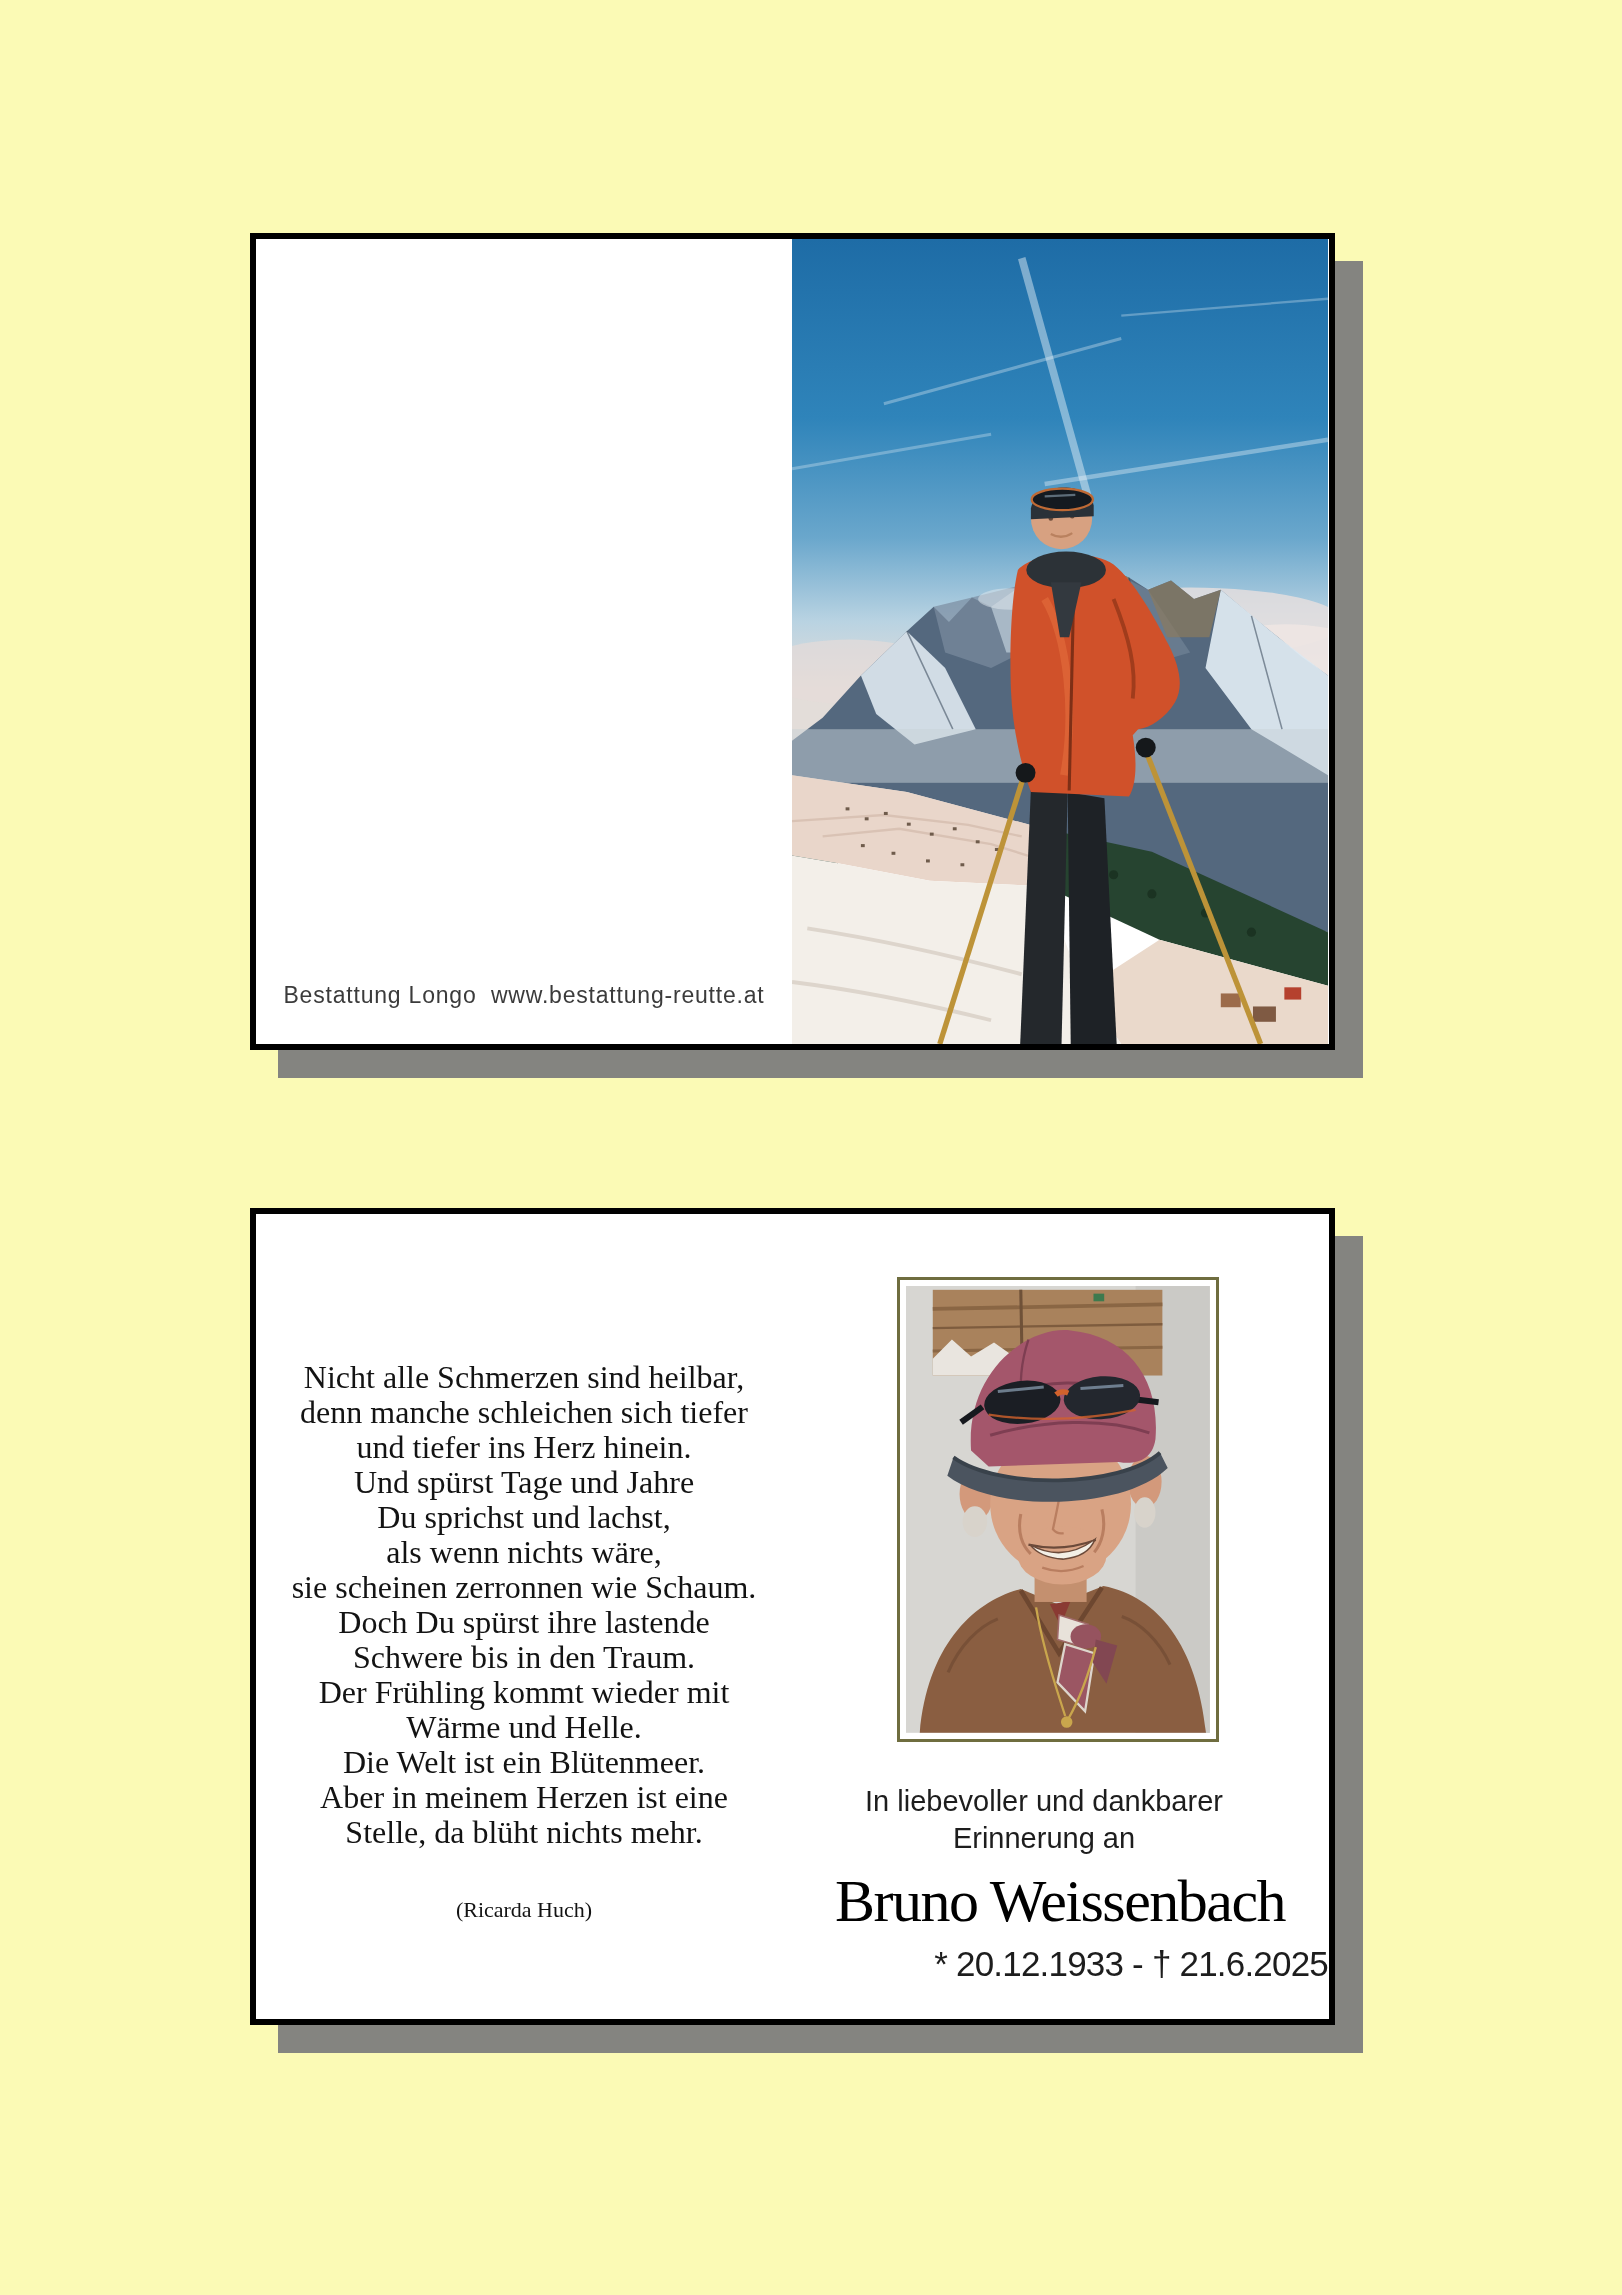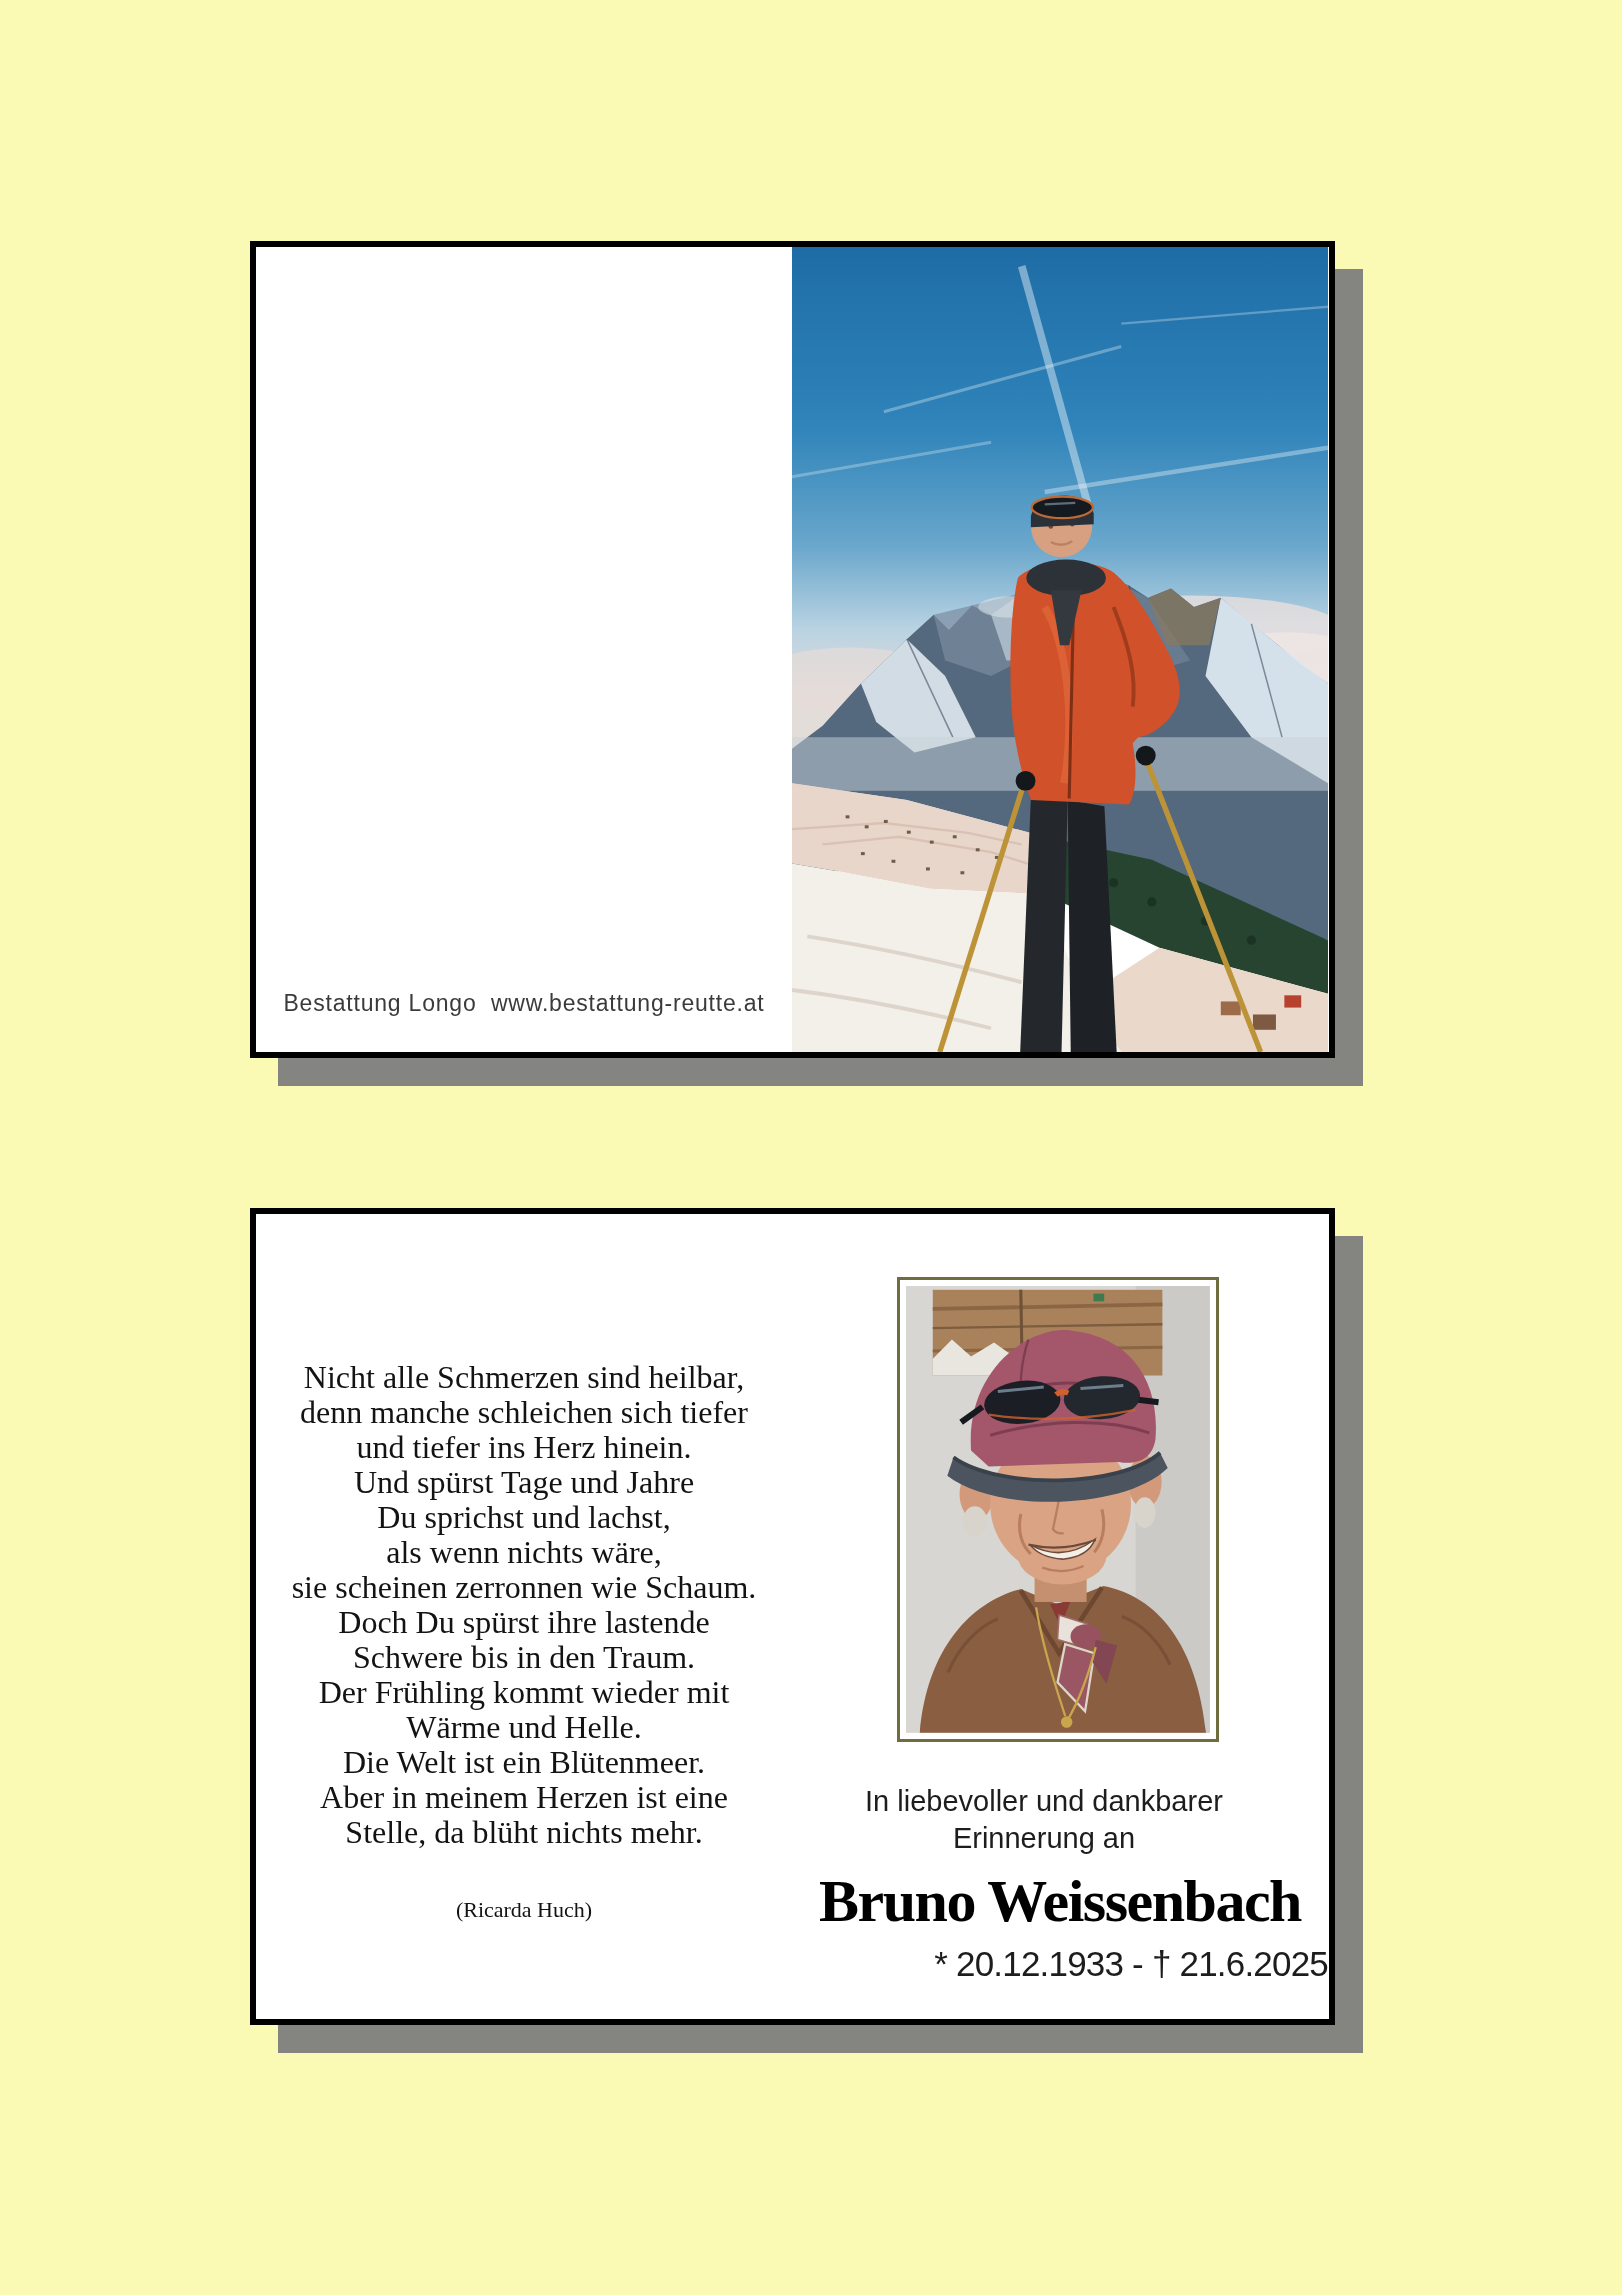--- a/index.html
+++ b/index.html
@@ -6,21 +6,21 @@
   body{
     width:1623px;height:2295px;position:relative;overflow:hidden;
     background:#FBFAB5;
     font-family:"Liberation Sans", sans-serif;
   }
   .card{
     position:absolute;width:1085px;height:817px;background:#ffffff;
     border:6.1px solid #000;box-sizing:border-box;
     box-shadow:28px 28px 0 0 #848480;
   }
-  #card-front{left:250px;top:241px;}
+  #card-front{left:250px;top:233px;}
   #card-inside{left:250px;top:1208px;}
   .front-footer{
     position:absolute;left:0;top:743px;width:536px;text-align:center;
     font-size:23px;letter-spacing:0.8px;color:#3b3b3b;white-space:pre;
   }
   .front-photo{
     position:absolute;left:536px;top:0;width:536px;height:805px;
   }
   .front-photo svg,.portrait-frame svg{display:block;width:100%;height:100%;}
   .poem{
@@ -35,21 +35,21 @@
     position:absolute;left:641px;top:63px;width:322px;height:465px;
     border:3.1px solid #6F6D3F;background:#fff;padding:6.1px;box-sizing:border-box;
   }
   .dedication{
     position:absolute;left:520px;top:569px;width:536px;text-align:center;
     font-size:29px;line-height:37px;color:#1d1d1d;
   }
   .name{
     position:absolute;left:536px;top:657px;width:536px;text-align:center;
     font-family:"Liberation Serif", serif;font-size:60px;line-height:61px;
-    letter-spacing:-1.5px;color:#000;font-weight:bold;
+    letter-spacing:-1.5px;color:#000;
   }
   .dates{
     position:absolute;left:536px;top:731px;width:536px;text-align:right;
     font-size:35px;line-height:38px;letter-spacing:-0.8px;color:#1d1d1d;
   }
 </style>
 </head>
 <body>
 
 <div class="card" id="card-front">

